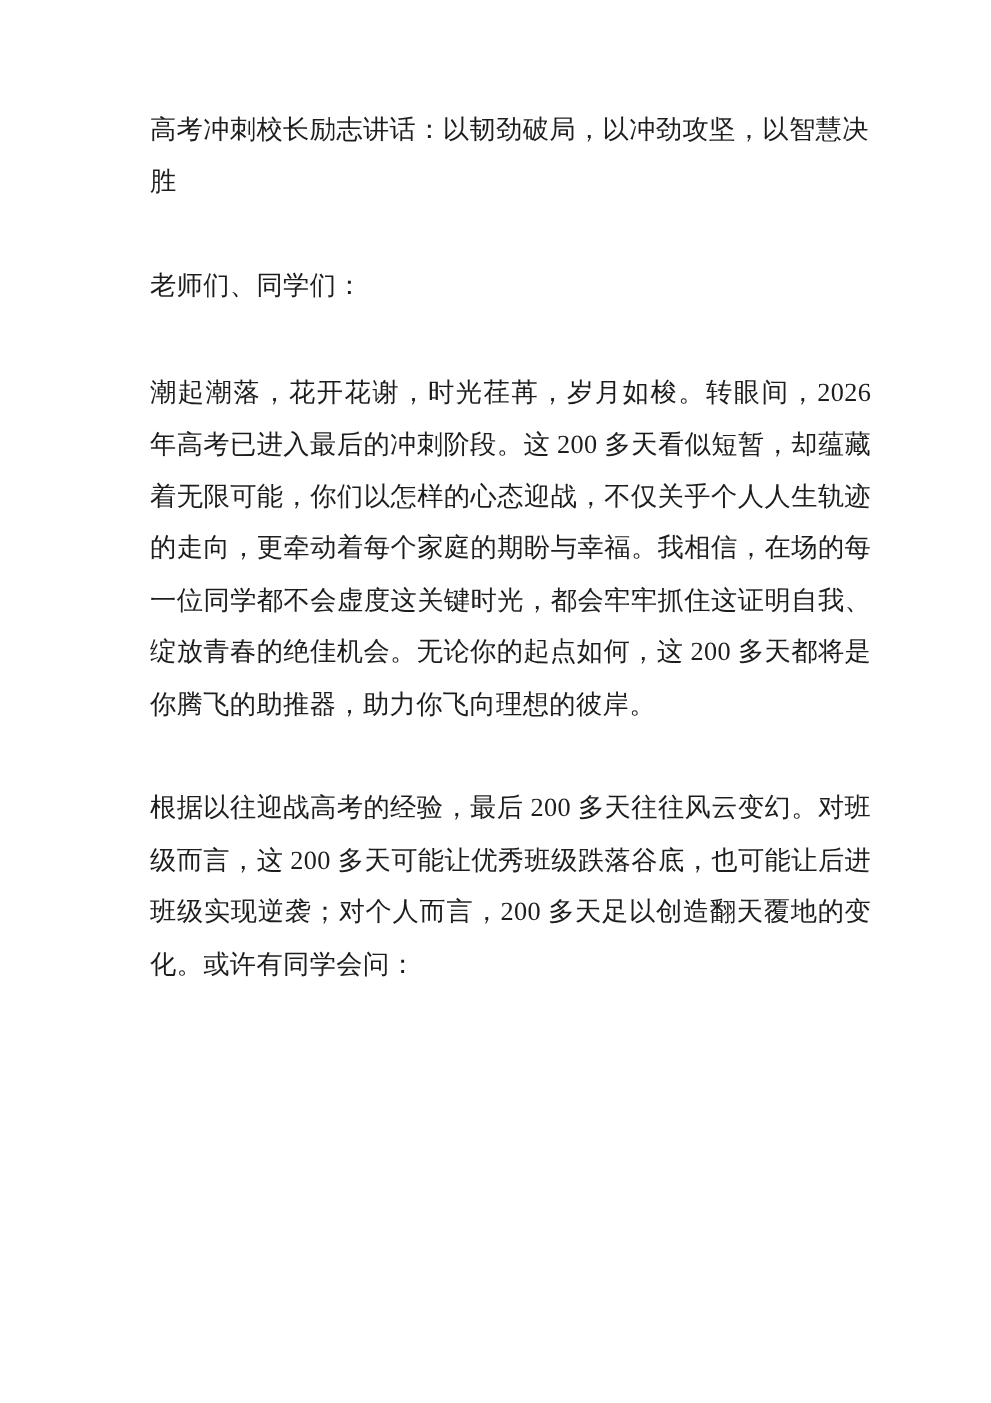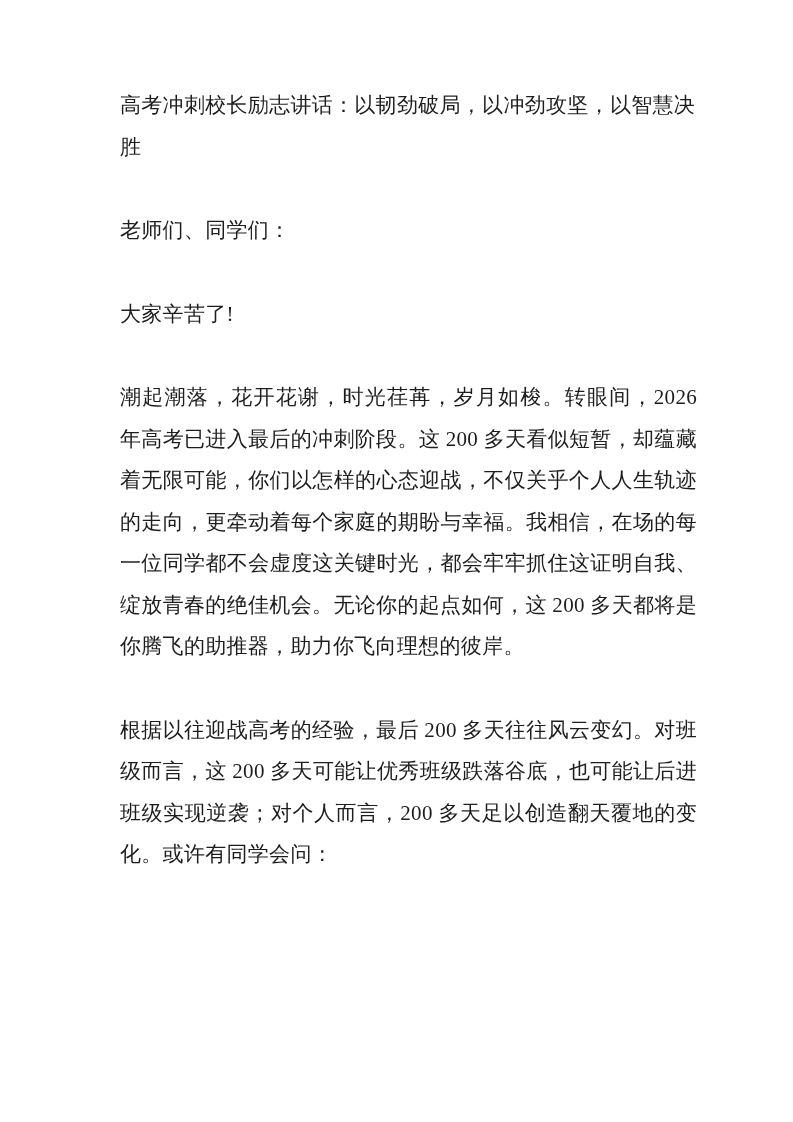--- a/index.html
+++ b/index.html
@@ -21,29 +21,29 @@
   }
   .para {
     margin: 0 0 42px 0;
     line-height: 41.5px;
     text-align: justify;
     font-weight: 400;
     letter-spacing: 0.3px;
   }
   .single-line {
     text-align: left;
+    font-family: Liberation Mono, monospace;
   }
 </style>
 </head>
 <body>
 
 <div class="page">
   <p class="para single-line">高考冲刺校长励志讲话：以韧劲破局，以冲劲攻坚，以智慧决胜</p>
 
   <p class="para single-line">老师们、同学们：</p>
 
-  <p class="para single-line">大家辛苦了!</p>
 
   <p class="para">潮起潮落，花开花谢，时光荏苒，岁月如梭。转眼间，2026 年高考已进入最后的冲刺阶段。这 200 多天看似短暂，却蕴藏着无限可能，你们以怎样的心态迎战，不仅关乎个人人生轨迹的走向，更牵动着每个家庭的期盼与幸福。我相信，在场的每一位同学都不会虚度这关键时光，都会牢牢抓住这证明自我、绽放青春的绝佳机会。无论你的起点如何，这 200 多天都将是你腾飞的助推器，助力你飞向理想的彼岸。</p>
 
 
   <p class="para">根据以往迎战高考的经验，最后 200 多天往往风云变幻。对班级而言，这 200 多天可能让优秀班级跌落谷底，也可能让后进班级实现逆袭；对个人而言，200 多天足以创造翻天覆地的变化。或许有同学会问：</p>
 </div>
 
 </body></html>

